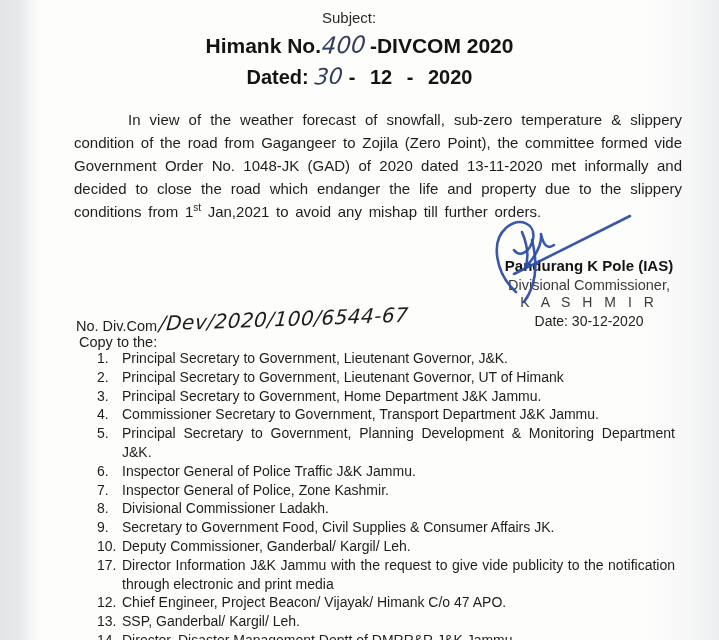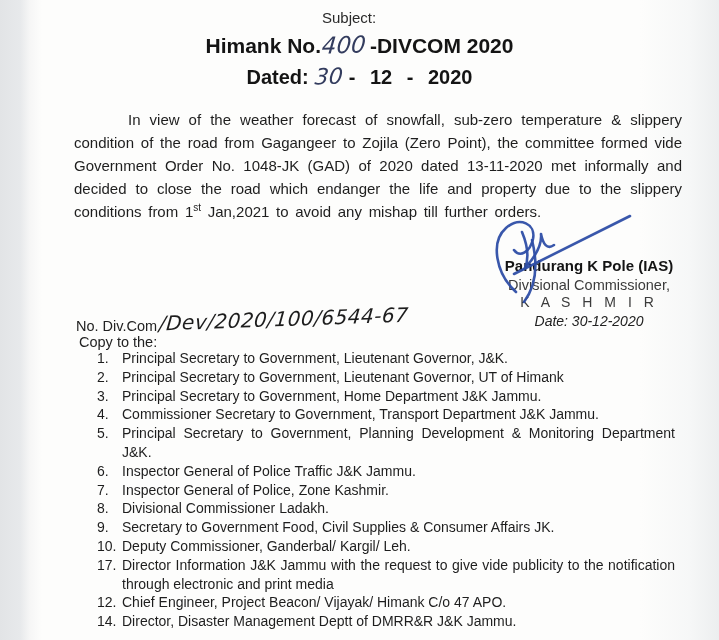--- a/index.html
+++ b/index.html
@@ -49,21 +49,21 @@
   }
   .body-par sup { font-size: 10px; line-height: 0; }
 
   .sig-svg { position: absolute; left: 486px; top: 212px; width: 152px; height: 96px; z-index: 3; }
   .sig-svg path { fill: none; stroke-width: 2.6; stroke-linecap: round; stroke-linejoin: round; opacity: 0.95; }
 
   .sig-block { position: absolute; left: 480px; top: 257px; width: 218px; text-align: center; z-index: 2; }
   .sig-name   { font-size: 15px; font-weight: 700; color: #141414; }
   .sig-desig  { font-size: 14.5px; color: #3b3b3b; margin-top: 3px; }
   .sig-region { font-size: 14px; letter-spacing: 4px; color: #3b3b3b; margin-top: 1px; }
-  .sig-date   { font-size: 14px; color: #222; margin-top: 3px; font-style: italic; }
+  .sig-date   { font-size: 14px; color: #222; margin-top: 3px; }
 
   .ref-line { position: absolute; left: 76px; top: 312px; font-size: 14.5px; color: #222; white-space: nowrap; }
   .copy-heading { position: absolute; left: 79px; top: 334px; font-size: 14.5px; color: #222; }
 
   .copy-list {
     position: absolute; left: 97px; top: 349px; width: 578px;
     margin: 0; padding: 0; list-style: none;
     font-size: 14px; line-height: 18.8px; color: #1e1e1e;
   }
   .copy-item { display: flex; }
@@ -158,20 +158,24 @@
       <li class="copy-item">
         <span class="num">17.</span>
         <span class="li-text">Director Information J&amp;K Jammu with the request to give vide publicity to the notification through electronic and print media</span>
       </li>
 
       <li class="copy-item">
         <span class="num">12.</span>
         <span class="li-text">Chief Engineer, Project Beacon/ Vijayak/ Himank C/o 47 APO.</span>
       </li>
 
+      <li class="copy-item">
+        <span class="num">13.</span>
+        <span class="li-text">SSP, Ganderbal/ Kargil/ Leh.</span>
+      </li>
 
       <li class="copy-item">
         <span class="num">14.</span>
         <span class="li-text">Director, Disaster Management Deptt of DMRR&amp;R J&amp;K Jammu.</span>
       </li>
     </ol>
 
 </div>
 
 </body></html>

